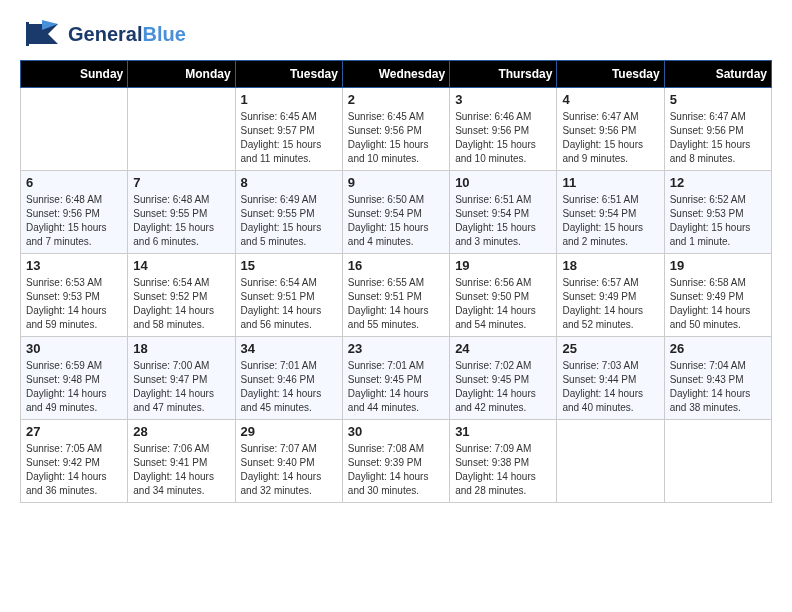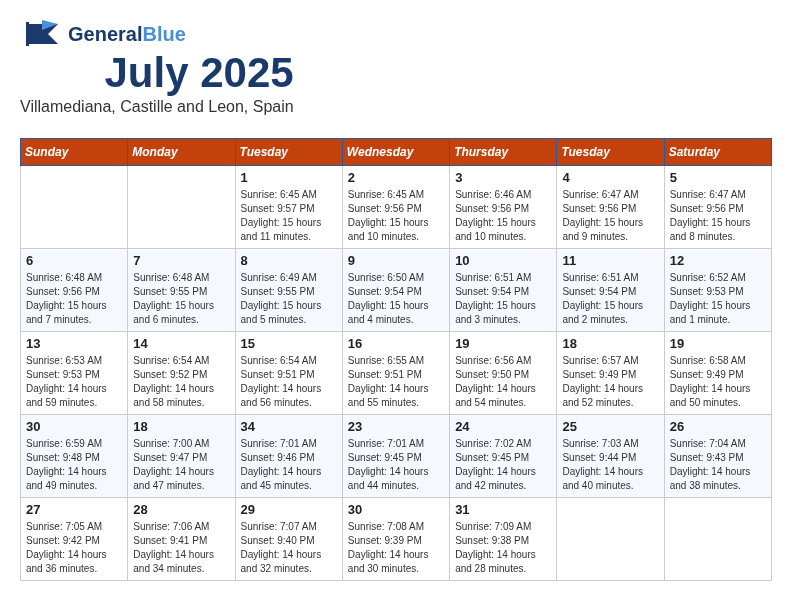--- a/index.html
+++ b/index.html
@@ -6,23 +6,22 @@
     body {
       font-family: Arial, sans-serif;
       background: #fff;
       width: 792px;
       min-height: 612px;
       padding: 16px 20px;
     }
     .header {
       display: flex;
       justify-content: space-between;
-      align-items: flex-start;
-      margin-bottom: 22px;
-      flex-direction: column;
+      align-items: center;
+      margin-bottom: 8px;
     }
     .logo {
       display: flex;
       flex-direction: column;
       align-items: flex-start;
     }
     .logo-wrapper {
       display: flex;
       align-items: center;
       gap: 4px;
@@ -40,28 +39,27 @@
       font-size: 16px;
       color: #333;
       margin-top: 4px;
     }
     table {
       width: 100%;
       border-collapse: collapse;
       table-layout: fixed;
     }
     thead th {
-      background-color: #c2410c;
+      background-color: #000000;
       color: #fff;
       font-size: 12px;
       font-weight: bold;
       padding: 6px 4px;
-      text-align: left;
+      text-align: right;
       border: 1px solid #2a5a9e;
-      font-style: italic;
     }
     tbody td {
       border: 1px solid #ccc;
       vertical-align: top;
       padding: 4px 5px;
       font-size: 10px;
       color: #333;
       height: 80px;
     }
     .day-number {
@@ -100,24 +98,20 @@
         <polygon points="22,4 38,8 22,14" fill="#4a90d9"></polygon>
         <rect x="6" y="6" width="3" height="24" fill="#1a3a6b"></rect>
       </svg>
       <div>
         <div style="font-size:20px;font-weight:bold;color:#1a3a6b;line-height:1.1;">
           <span style="color:#1a3a6b;">General</span><span style="color:#4a90d9;">Blue</span>
         </div>
       </div>
     </div>
   </div>
-  <div class="title-block">
-    <div class="month-title">July 2025</div>
-    <div class="location-title">Villamediana, Castille and Leon, Spain</div>
-  </div>
 </div>
 
 <table>
   <thead>
     <tr>
     <th>Sunday</th>
         <th>Monday</th>
         <th>Tuesday</th>
         <th>Wednesday</th>
         <th>Thursday</th>

